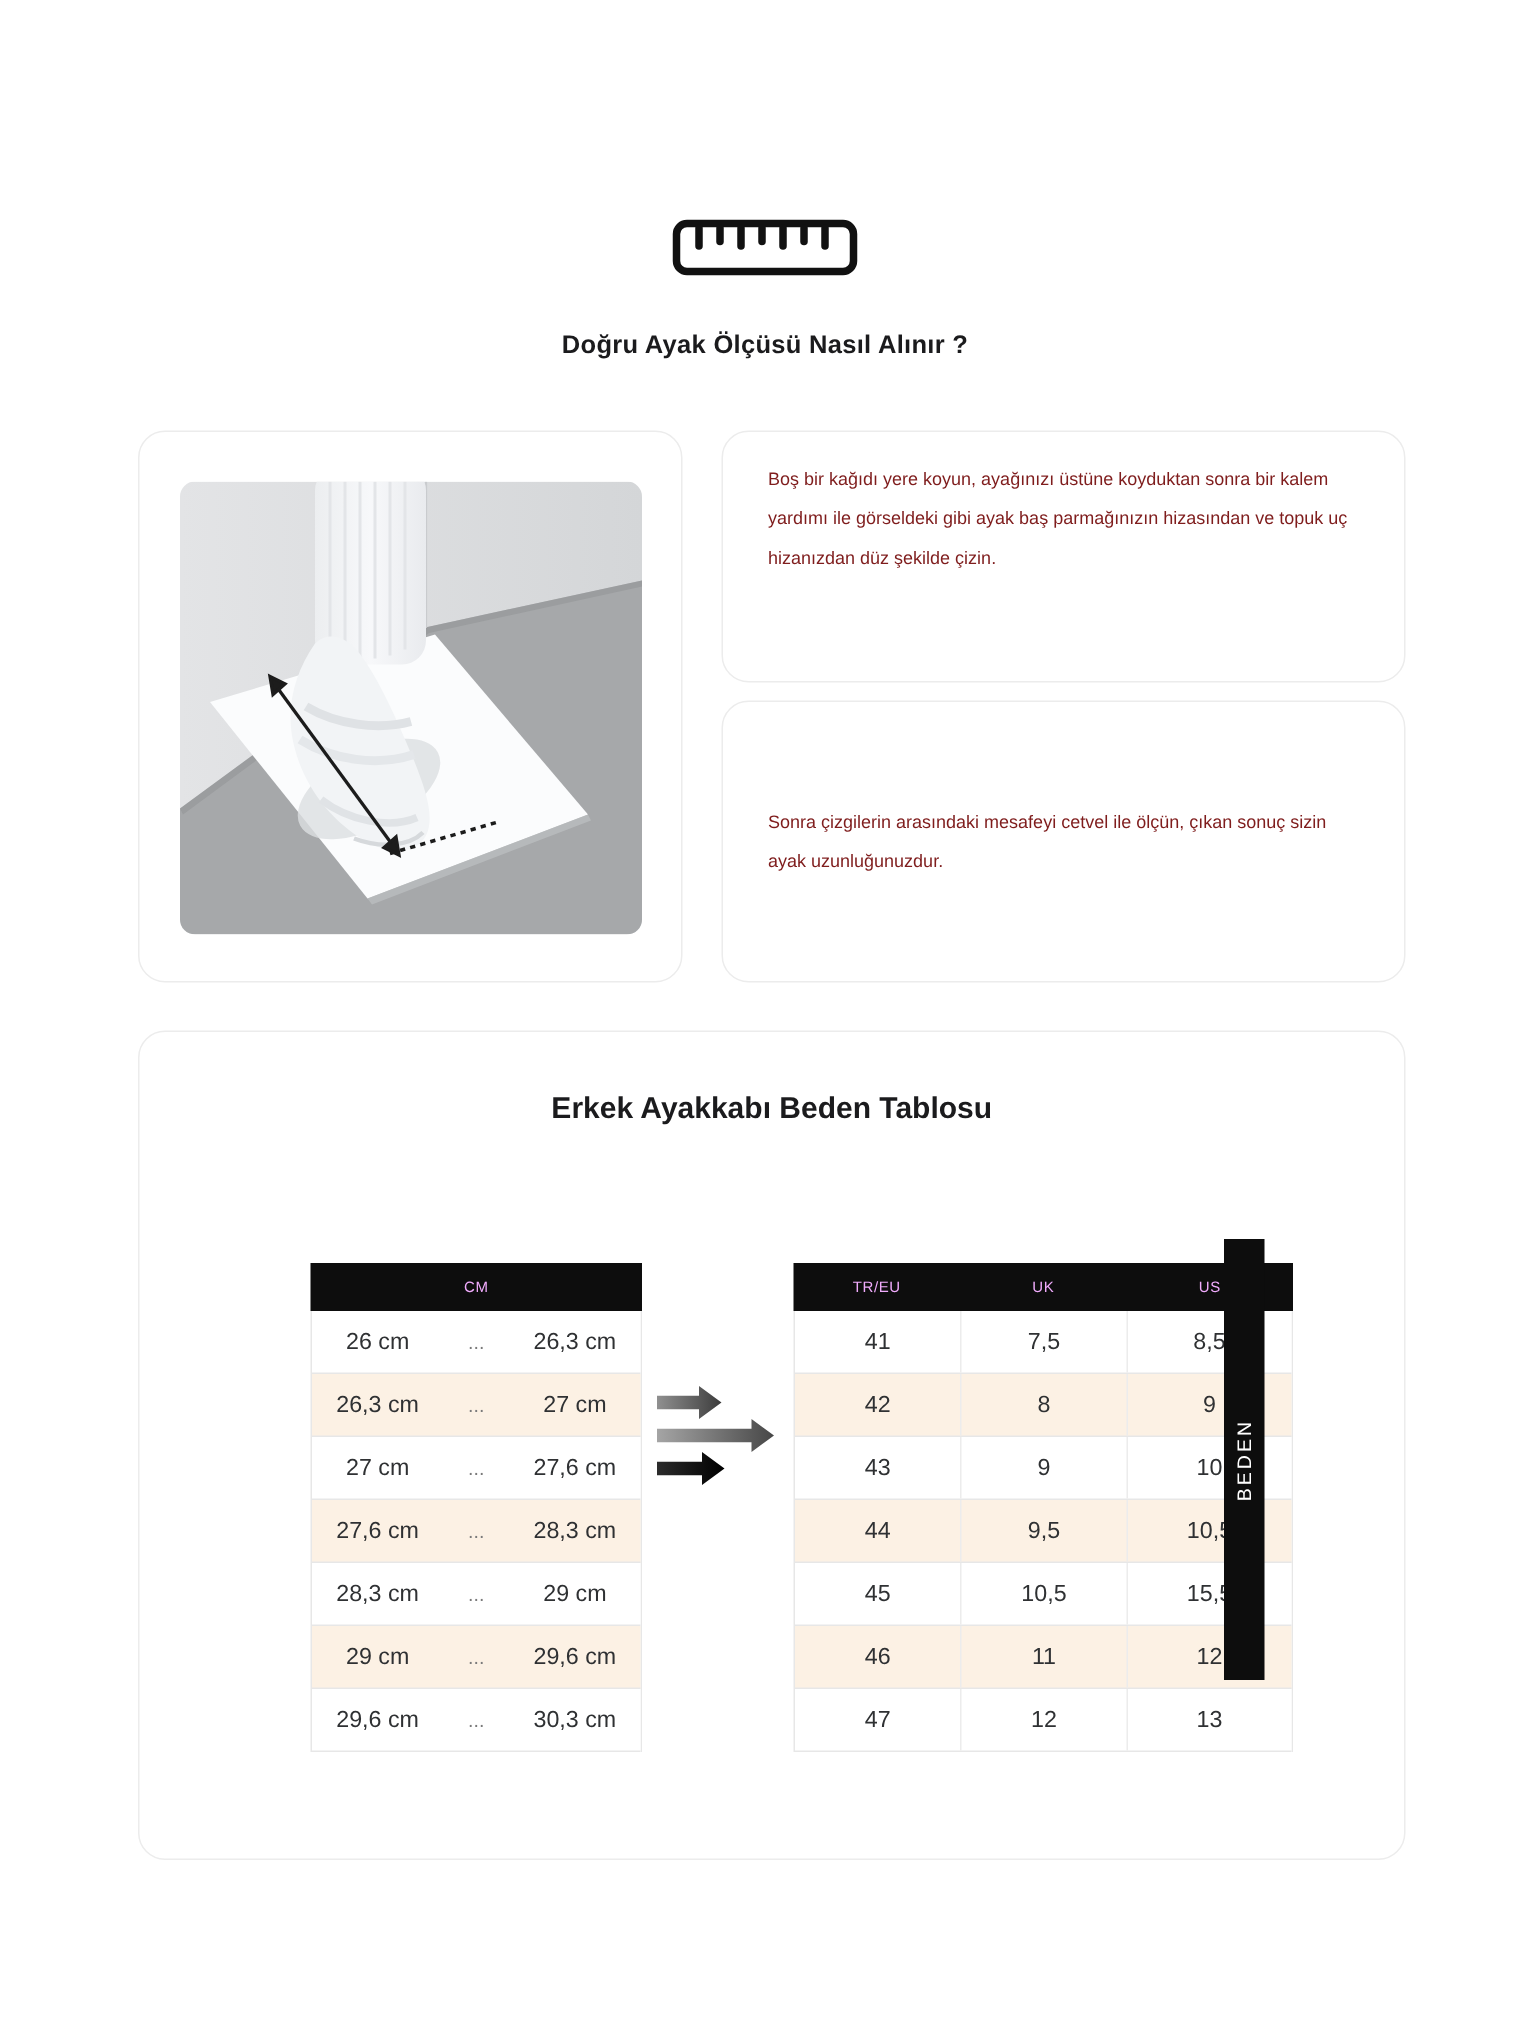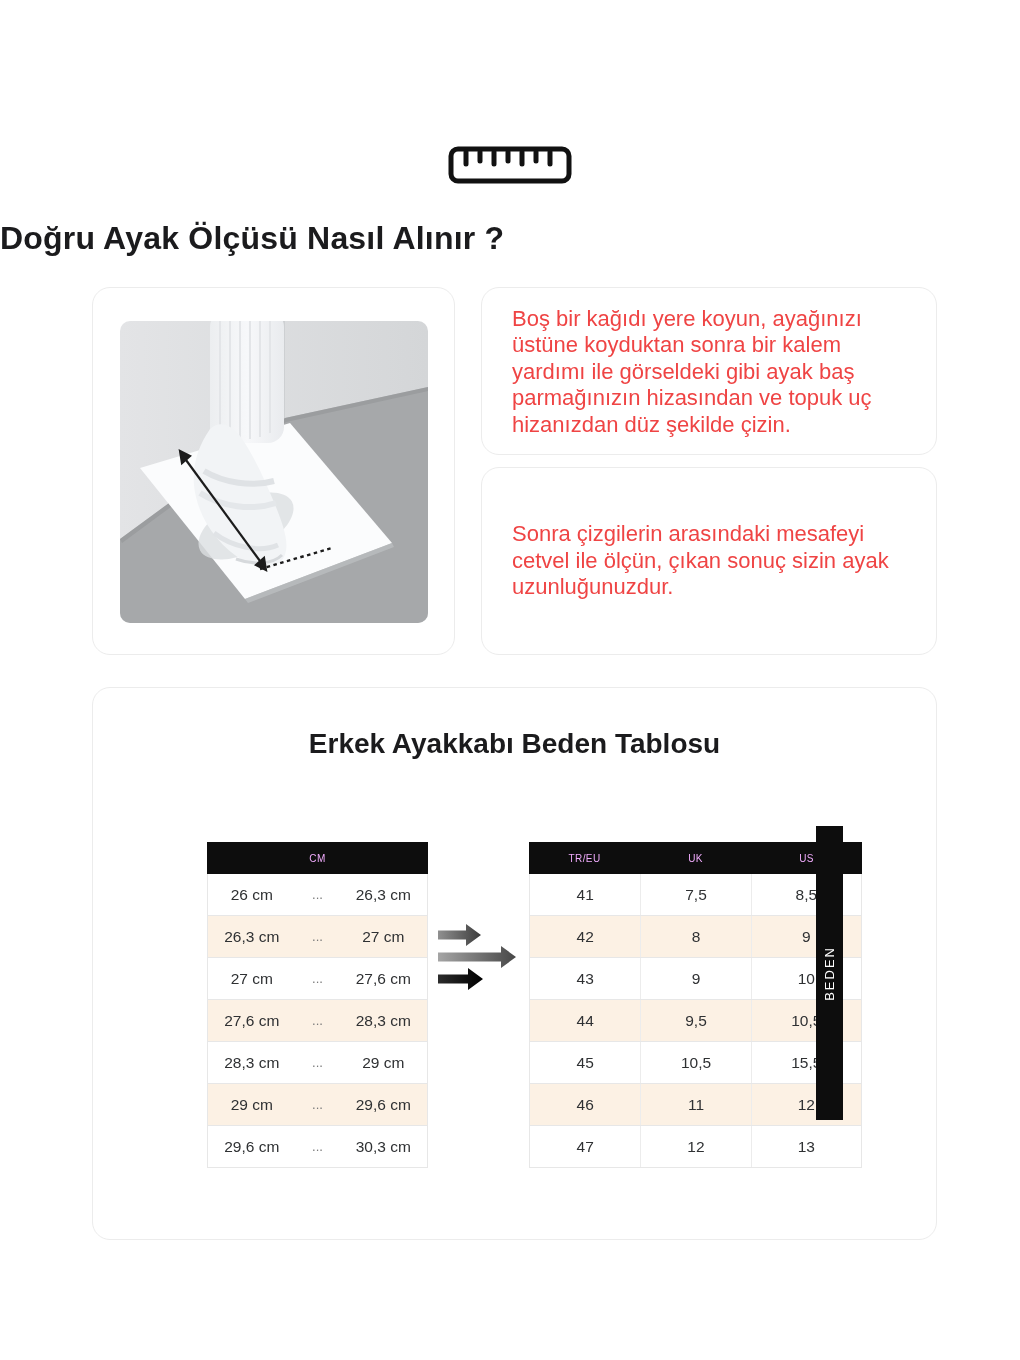--- a/index.html
+++ b/index.html
@@ -2,38 +2,38 @@
 <html><head>
 <meta charset="utf-8">
 <style>
   * { margin:0; padding:0; box-sizing:border-box; }
   html,body { background:#ffffff; }
   body { font-family:"Liberation Sans", sans-serif; color:#303030; }
   .page { position:relative; width:1020px; height:1360px; background:#fff; overflow:hidden; }
 
   
   .ruler-wrap { position:absolute; left:0; top:146px; width:100%; display:flex; justify-content:center; }
-  .page-title { position:absolute; left:0; top:220px; width:100%; 
-                font-size:32px; font-weight:700; color:#1b1b1d; letter-spacing:.2px; }
+  .page-title { position:absolute; left:0; top:220px; width:100%; text-align:center;
+                font-size:17px; font-weight:700; color:#1b1b1d; letter-spacing:.2px; }
 
   
   .card { position:absolute; background:#fff; border:1.5px solid #ececec; border-radius:18px; }
   .photo-card  { left:92px; top:287px; width:363px; height:368px; }
   .photo-frame { position:absolute; left:27px; top:33px; width:308px; height:302px;
                  border-radius:10px; overflow:hidden; }
   .inst-card-1 { left:481px; top:287px; width:456px; height:168px; padding:18px 30px;
                  display:flex; align-items:flex-start; }
   .inst-card-2 { left:481px; top:467px; width:456px; height:188px; padding:18px 30px;
                  display:flex; align-items:center; }
-  .inst-text { font-size:22px; line-height:26.4px; color:#ef4444; }
+  .inst-text { font-size:12px; line-height:26.4px; color:#7f1d1d; }
 
   
   .size-card { left:92px; top:687px; width:845px; height:553px; }
   .size-title { position:absolute; left:0; top:40px; width:100%; text-align:center;
-                font-size:28px; font-weight:700; color:#1b1b1d; }
+                font-size:20px; font-weight:700; color:#1b1b1d; }
 
   .table { position:absolute; top:106px; }
   .cm-table   { left:114px; width:221px; }
   .size-table { left:436px; width:333px; }
 
   .thead { height:32px; background:#0d0d0d; color:#f0abfc; display:grid; align-items:center;
            font-size:10px; letter-spacing:.4px;margin-top:48px; }
   .cm-table .thead { grid-template-columns:1fr; text-align:center; }
   .size-table .thead { grid-template-columns:1fr 1fr 1fr; text-align:center; }
 

